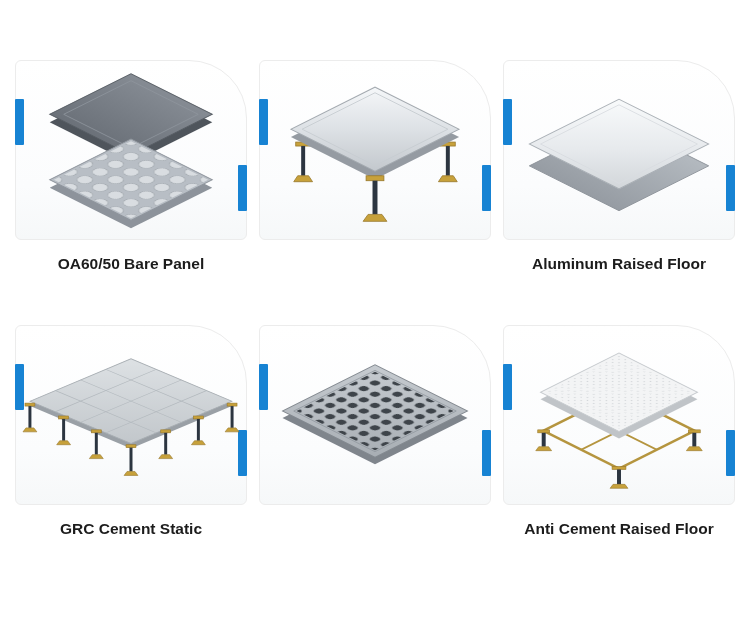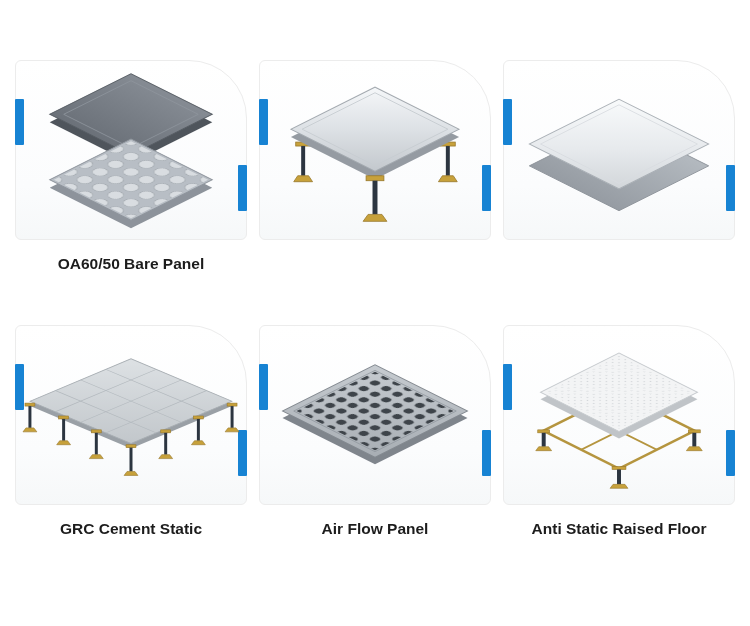--- a/index.html
+++ b/index.html
@@ -169,20 +169,21 @@
               <rect x="-64" y="-64" width="128" height="128" fill="url(#g3side)" stroke="#8a9097" stroke-width="1"></rect>
             </g>
 
             <g transform="translate(110,74) scale(1,0.5) rotate(45)">
               <rect x="-64" y="-64" width="128" height="128" fill="url(#g3top)" stroke="#aab0b6" stroke-width="1.5"></rect>
               <rect x="-56" y="-56" width="112" height="112" fill="none" stroke="#d8dce0" stroke-width="1"></rect>
             </g>
           </svg>
         </div>
       </div>
+      <div class="caption">Aluminum Raised Floor</div>
     </div>
 
     <div class="cell">
       <div class="card">
         <div class="accent-bar left"></div>
         <div class="accent-bar right"></div>
         <div class="img-wrap">
           <svg viewBox="0 0 220 160">
             <defs>
               <linearGradient id="g4top" x1="0" y1="0" x2="1" y2="1">
@@ -269,21 +270,20 @@
             </g>
 
             <g transform="translate(110,76) scale(1,0.5) rotate(45)">
               <rect x="-66" y="-66" width="132" height="132" fill="url(#g5top)" stroke="#82888f" stroke-width="1.5"></rect>
               <rect x="-56" y="-56" width="112" height="112" fill="url(#g5holes)"></rect>
               <rect x="-58" y="-58" width="116" height="116" fill="none" stroke="#949aa1" stroke-width="1"></rect>
             </g>
           </svg>
         </div>
       </div>
-      <div class="caption">Air Flow Panel</div>
     </div>
 
     <div class="cell">
       <div class="card">
         <div class="accent-bar left"></div>
         <div class="accent-bar right"></div>
         <div class="img-wrap">
           <svg viewBox="0 0 220 160">
             <defs>
               <pattern id="g6speck" patternUnits="userSpaceOnUse" width="9" height="9">
@@ -319,17 +319,17 @@
             <g transform="translate(110,64) scale(1,0.5) rotate(45)">
               <rect x="-56" y="-56" width="112" height="112" fill="#c0c4c8"></rect>
             </g>
             <g transform="translate(110,57) scale(1,0.5) rotate(45)">
               <rect x="-56" y="-56" width="112" height="112" fill="#f3f4f5" stroke="#c6cace" stroke-width="1.5"></rect>
               <rect x="-52" y="-52" width="104" height="104" fill="url(#g6speck)"></rect>
             </g>
           </svg>
         </div>
       </div>
-      <div class="caption">Anti Static Raised Floor</div>
+      <div class="caption">Anti Cement Raised Floor</div>
     </div>
 
   </div>
 </div>
 
 </body></html>

